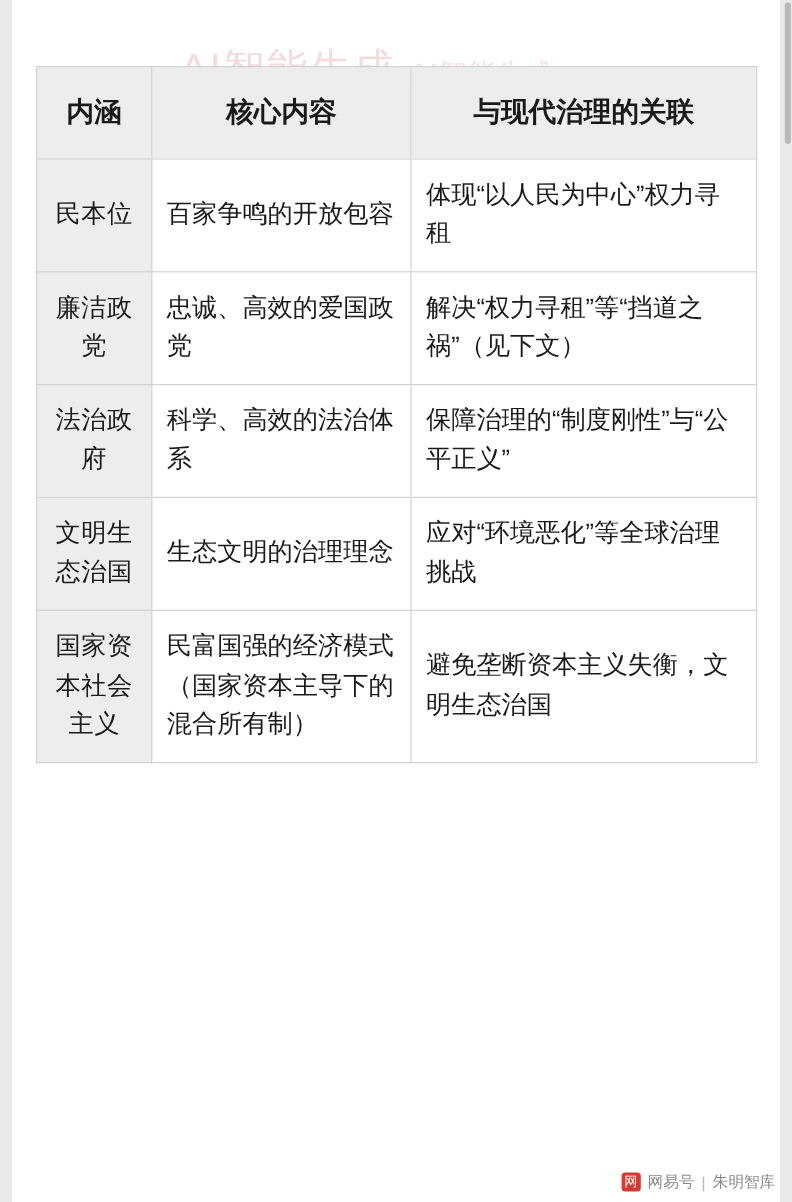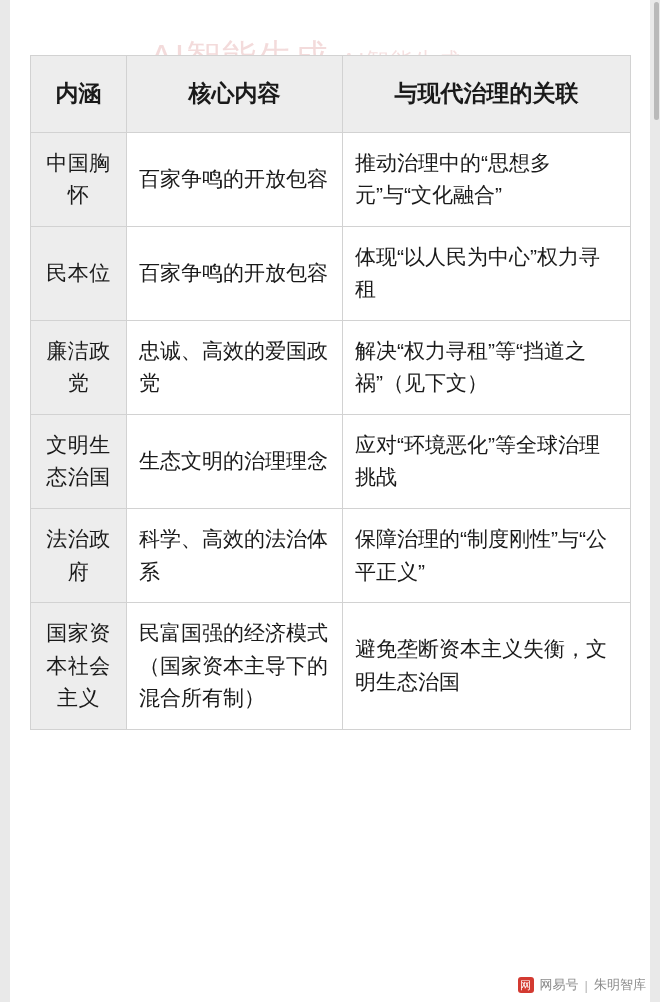--- a/index.html
+++ b/index.html
@@ -148,43 +148,38 @@
       </colgroup>
       <thead>
         <tr>
           <th>内涵</th>
           <th>核心内容</th>
           <th>与现代治理的关联</th>
         </tr>
       </thead>
       <tbody>
         <tr>
-          <td class="col0">中国胸怀</td>
-          <td class="col1">百家争鸣的开放包容</td>
-          <td class="col2">推动治理中的“思想多元”与“文化融合”</td>
-        </tr>
-        <tr>
           <td class="col0">民本位</td>
           <td class="col1">百家争鸣的开放包容</td>
           <td class="col2">体现“以人民为中心”权力寻租</td>
         </tr>
         <tr>
           <td class="col0">廉洁政党</td>
           <td class="col1">忠诚、高效的爱国政党</td>
           <td class="col2">解决“权力寻租”等“挡道之祸”（见下文）</td>
         </tr>
         <tr>
+          <td class="col0">法治政府</td>
+          <td class="col1">科学、高效的法治体系</td>
+          <td class="col2">保障治理的“制度刚性”与“公平正义”</td>
+        </tr>
+        <tr>
           <td class="col0">文明生态治国</td>
           <td class="col1">生态文明的治理理念</td>
           <td class="col2">应对“环境恶化”等全球治理挑战</td>
-        </tr>
-        <tr>
-          <td class="col0">法治政府</td>
-          <td class="col1">科学、高效的法治体系</td>
-          <td class="col2">保障治理的“制度刚性”与“公平正义”</td>
         </tr>
         <tr>
           <td class="col0">国家资本社会主义</td>
           <td class="col1">民富国强的经济模式（国家资本主导下的混合所有制）</td>
           <td class="col2">避免垄断资本主义失衡，文明生态治国</td>
         </tr>
       </tbody>
     </table>
   </div>
 

